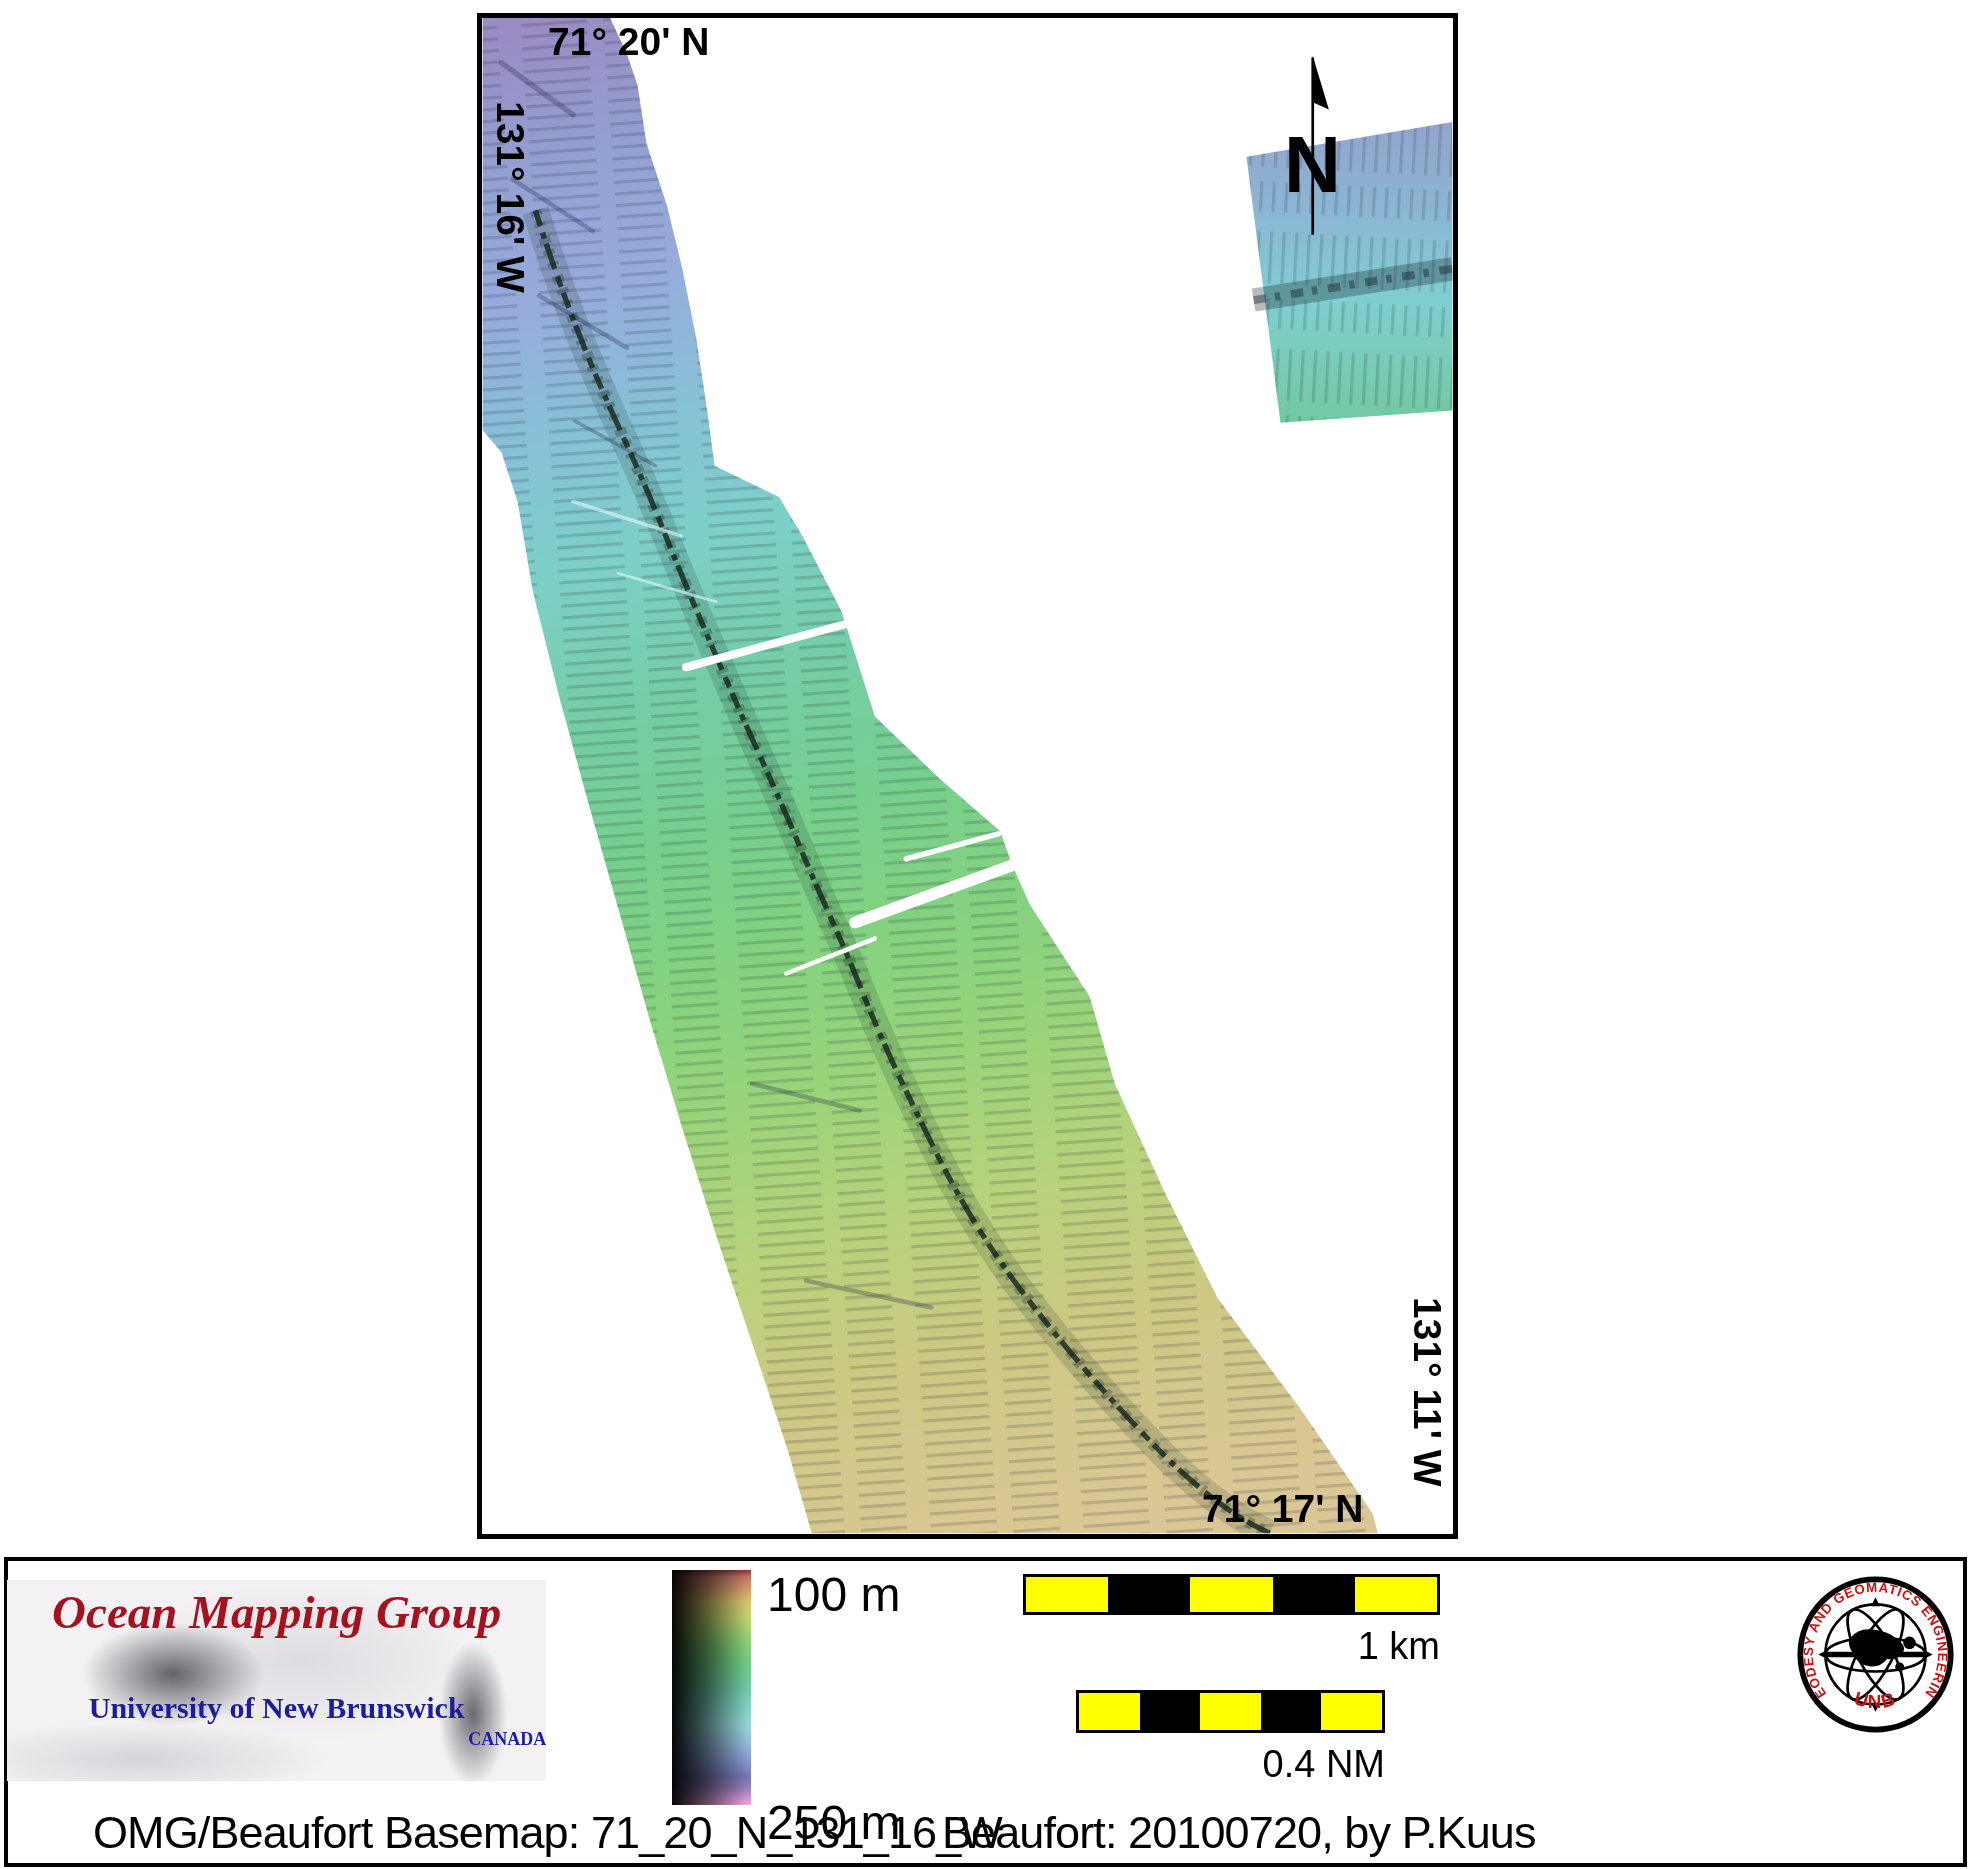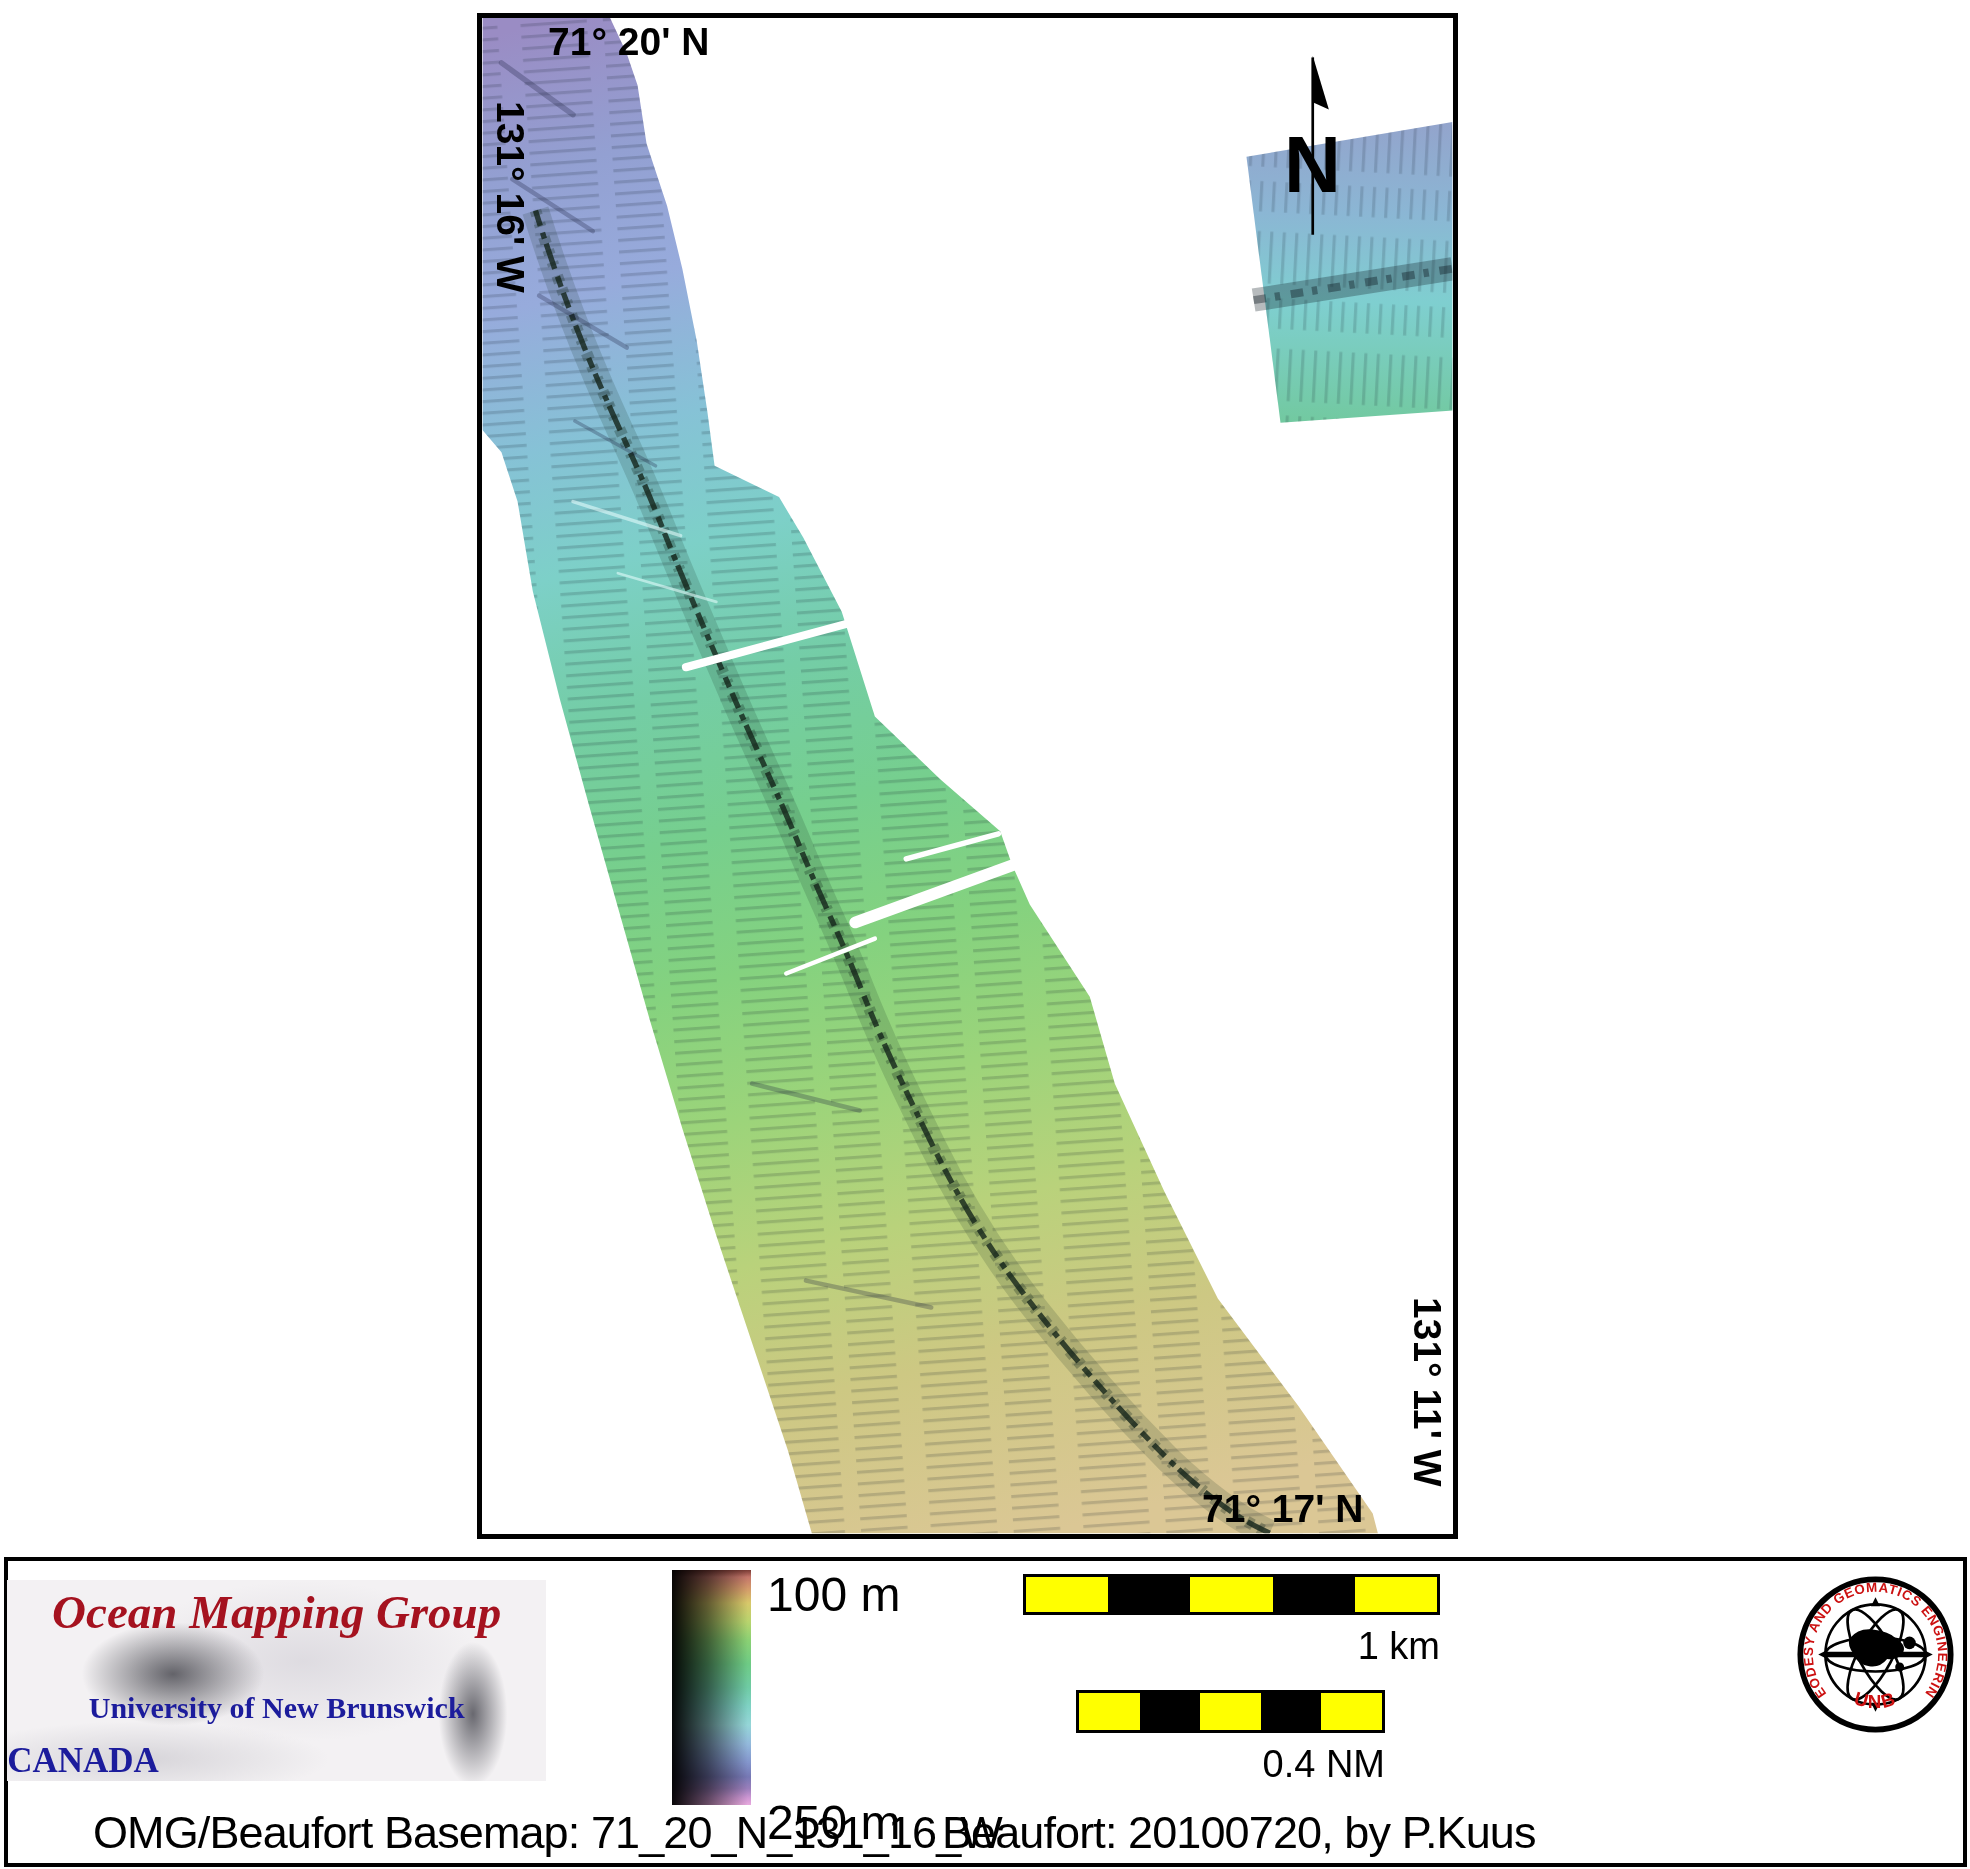--- a/index.html
+++ b/index.html
@@ -36,22 +36,22 @@
   #omg-title{
     display:block;text-align:center;margin-top:5.4px;
     font-family:"Liberation Serif", serif;font-style:italic;font-weight:bold;
     font-size:47px;color:#a5121f;
   }
   #omg-univ{
     display:block;text-align:center;margin-top:52px;
     font-family:"Liberation Serif", serif;font-weight:bold;font-size:30px;color:#1c1c9c;
   }
   #omg-country{
-    display:block;text-align:left;margin-top:16px;
-    font-family:"Liberation Serif", serif;font-weight:bold;font-size:35px;color:#1c1c9c;
+    display:block;text-align:right;margin-top:4px;
+    font-family:"Liberation Serif", serif;font-weight:bold;font-size:18px;color:#1c1c9c;
   }
   
   #depth-bar{
     left:672px;top:1570px;width:79px;height:235px;z-index:3;
     background-image:
       linear-gradient(to right, rgba(0,0,0,0.96), rgba(0,0,0,0.55) 45%, rgba(0,0,0,0.0) 96%),
       linear-gradient(to bottom,
         #7a3b35 0%, #c4766a 3%, #d49a6a 8%, #d8c86a 14%, #b8d46e 22%,
         #8ad174 30%, #6ecb85 40%, #6fcba4 50%, #7fd2c4 58%, #95d6d8 66%,
         #93b9dc 74%, #8395cc 82%, #7678b4 88%, #9b7fbc 93%, #cf97d4 97%, #e8aade 100%);

